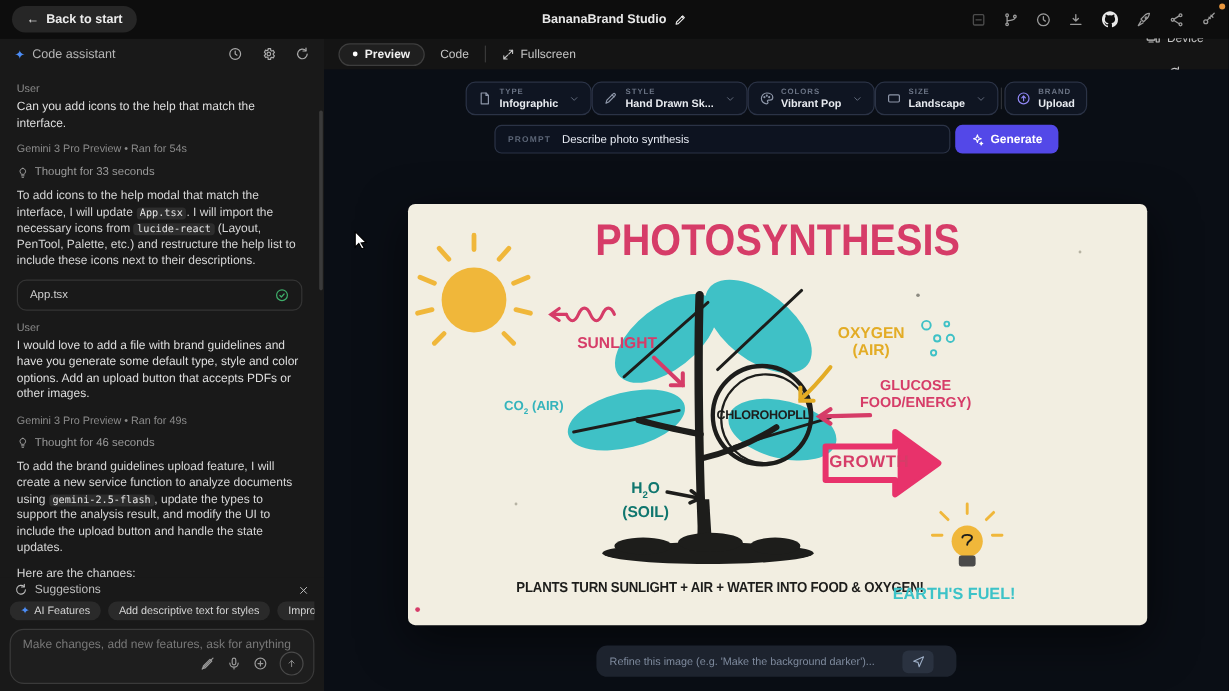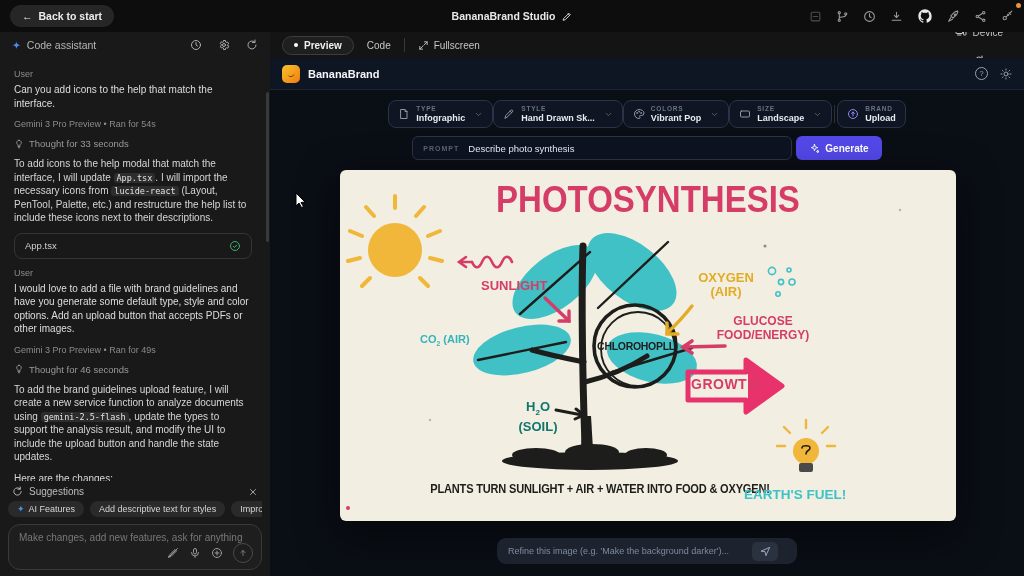--- a/index.html
+++ b/index.html
@@ -284,35 +284,20 @@
         <span>Device</span>
       </div>
       <svg class="i" width="12" height="12" viewBox="0 0 24 24">
           <path d="M20 12a8 8 0 1 1-2.3-5.7"></path>
           <path d="M18 2v5h-5"></path>
         </svg>
     </div>
   </div>
 
   <div class="appframe">
-    <div class="appheader">
-      <div class="brandic">
-        <svg width="12" height="12" viewBox="0 0 24 24">
-            <path d="M5 13c3 5 11 4 14-2-1 7-9 11-14 2z" fill="rgba(90,50,0,.85)"></path>
-          </svg>
-      </div>
-      <div class="brandname">BananaBrand</div>
-      <div class="ah-icons">
-        <div class="helpc">?</div>
-        <svg class="i" width="12" height="12" viewBox="0 0 24 24">
-            <circle cx="12" cy="12" r="4"></circle>
-            <path d="M12 2v2M12 20v2M2 12h2M20 12h2M4.9 4.9l1.4 1.4M17.7 17.7l1.4 1.4M4.9 19.1l1.4-1.4M17.7 6.3l1.4-1.4"></path>
-          </svg>
-      </div>
-    </div>
 
     <div class="controls">
       <div class="ctl">
         <svg class="i cic" width="12" height="12" viewBox="0 0 24 24">
             <path d="M6 3h8l4 4v14H6z"></path>
             <path d="M14 3v4h4"></path>
           </svg>
         <div>
             <div class="lab">TYPE</div>
             <div class="val">Infographic</div>

